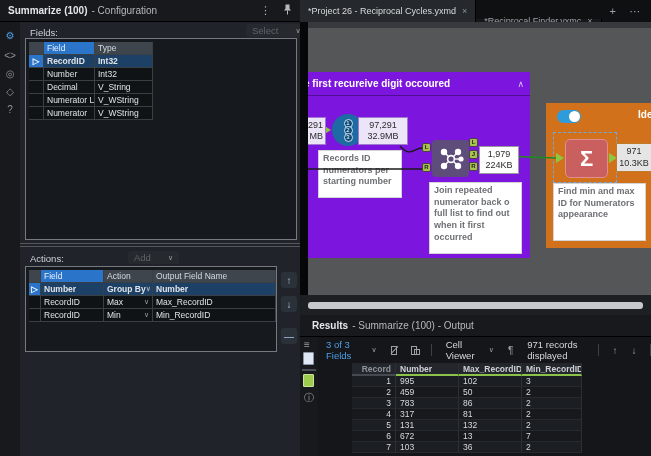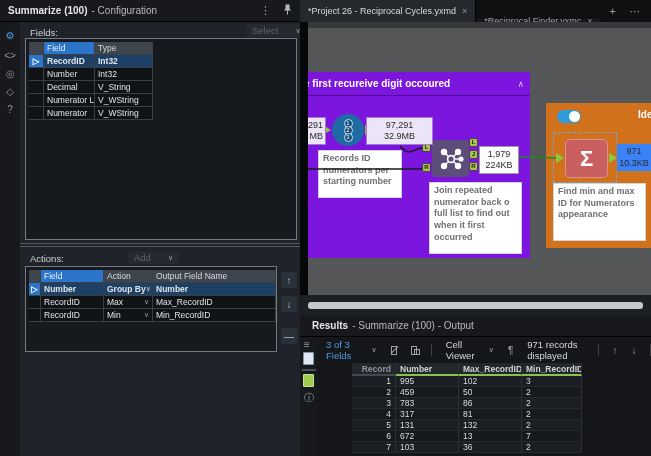--- a/index.html
+++ b/index.html
@@ -69,21 +69,21 @@
   #orange-box { left:238px; top:81px; width:200px; height:145px; background:#d2711c; }
   .toggle { width:24px; height:13px; border-radius:7px; background:#2e9cdb; position:relative; }
   .toggle::after { content:""; position:absolute; right:1px; top:1px; width:11px; height:11px;
     border-radius:50%; background:#fff; }
   .orange-title { color:#fff; font-weight:bold; font-size:10px; }
 
   .ann { background:#ece5f7; border:1px solid #a07ad0; color:#2b2b2b; font-size:9px;
     line-height:1.25; display:flex; flex-direction:column; justify-content:center;
     text-align:center; overflow:hidden; }
   .ann-right { text-align:right; padding-right:2px; }
-  .ann-orange { background:#3b82f6; border-color:#c07a2a; }
+  .ann-orange { background:#e5e5e5; border-color:#c07a2a; }
 
   .comment { background:#fff; border:1px solid #d4d4d4; color:#6e7074; font-weight:bold;
     font-size:9px; line-height:1.3; padding:2px 4px; overflow:hidden; }
 
   .arrow-r { width:0; height:0; border-top:5px solid transparent;
     border-bottom:5px solid transparent; border-left:8px solid #8dc63f; }
   .anchor { width:9px; height:9px; background:#a9c14d; border:1px solid #454545; border-radius:2px;
     color:#1d1d1d; font-size:6px; font-weight:bold; line-height:7px; text-align:center; }
 
   #recordid-tool { left:24px; top:92px; width:32px; height:32px; border-radius:50%;
@@ -327,21 +327,21 @@
     <svg class="wires" width="343" height="273">
       <path d="M -5 147 L 114 147" stroke="#1a1a1a" stroke-width="1.3" fill="none"></path>
       <path d="M 92 124 C 102 136 106 126 114 126" stroke="#1a1a1a" stroke-width="1.3" fill="none"></path>
       <path d="M 170 133 L 248 136" stroke="#1f8b1f" stroke-width="1.5" fill="none"></path>
     </svg>
 
     <div class="abs ann ann-right" style="left:-12px;top:95px;width:30px;height:28px">
       <span>291</span>
       <span>MB</span>
     </div>
-    <div class="abs ann" style="left:58px;top:95px;width:67px;height:28px">
+    <div class="abs ann" style="left:50px;top:95px;width:50px;height:28px">
       <span>97,291</span>
       <span>32.9MB</span>
     </div>
     <div class="abs ann" style="left:171px;top:124px;width:40px;height:28px;background:#fdfdfd;border-color:#9a9a9a">
       <span>1,979</span>
       <span>224KB</span>
     </div>
     <div class="abs ann ann-orange" style="left:308px;top:121px;width:36px;height:29px">
       <span>971</span>
       <span>10.3KB</span>

